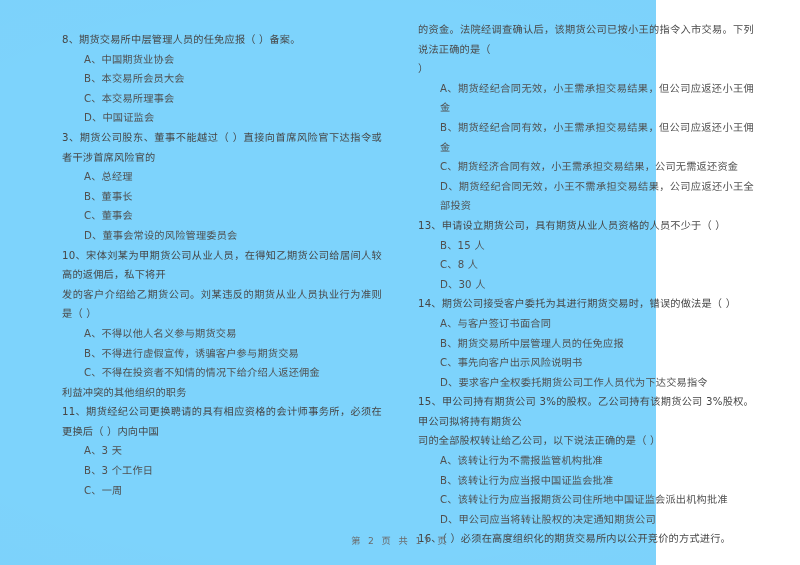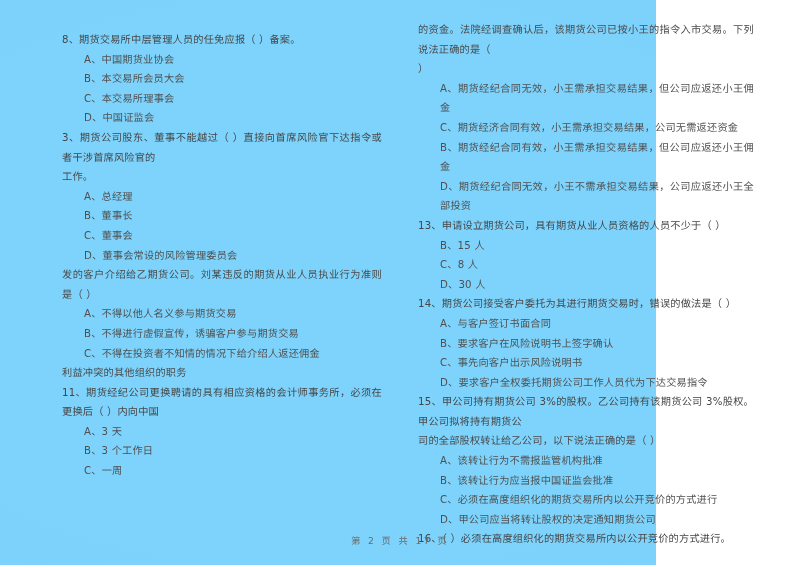--- a/index.html
+++ b/index.html
@@ -104,55 +104,55 @@
   <div class="scan-cast"></div>
 
   <div class="columns">
     <div class="col left" id="left-col">
         <p class="q">8、期货交易所中层管理人员的任免应报（      ）备案。</p>
         <p class="opt">A、中国期货业协会</p>
         <p class="opt">B、本交易所会员大会</p>
         <p class="opt">C、本交易所理事会</p>
         <p class="opt">D、中国证监会</p>
         <p class="q">3、期货公司股东、董事不能越过（        ）直接向首席风险官下达指令或者干涉首席风险官的</p>
-        <p class="cont">工作。</p>
         <p class="opt">A、总经理</p>
         <p class="opt">B、董事长</p>
         <p class="opt">C、董事会</p>
         <p class="opt">D、董事会常设的风险管理委员会</p>
+        <p class="q">10、宋体刘某为甲期货公司从业人员，在得知乙期货公司给居间人较高的返佣后，私下将开</p>
         <p class="cont">发的客户介绍给乙期货公司。刘某违反的期货从业人员执业行为准则是（      ）</p>
         <p class="opt">A、不得以他人名义参与期货交易</p>
         <p class="opt">B、不得进行虚假宣传，诱骗客户参与期货交易</p>
         <p class="opt">C、不得在投资者不知情的情况下给介绍人返还佣金</p>
         <p class="cont">利益冲突的其他组织的职务</p>
         <p class="q">11、期货经纪公司更换聘请的具有相应资格的会计师事务所，必须在更换后（      ）内向中国</p>
         <p class="opt">A、3 天</p>
         <p class="opt">B、3 个工作日</p>
         <p class="opt">C、一周</p>
       </div>
     <div class="col right" id="right-col">
         <p class="cont">的资金。法院经调查确认后，该期货公司已按小王的指令入市交易。下列说法正确的是（</p>
         <p class="cont">）</p>
         <p class="opt">A、期货经纪合同无效，小王需承担交易结果，但公司应返还小王佣金</p>
+        <p class="opt">B、期货经纪合同有效，小王需承担交易结果，但公司应返还小王佣金</p>
         <p class="opt">C、期货经济合同有效，小王需承担交易结果，公司无需返还资金</p>
-        <p class="opt">B、期货经纪合同有效，小王需承担交易结果，但公司应返还小王佣金</p>
         <p class="opt">D、期货经纪合同无效，小王不需承担交易结果，公司应返还小王全部投资</p>
         <p class="q">13、申请设立期货公司，具有期货从业人员资格的人员不少于（      ）</p>
         <p class="opt">B、15 人</p>
         <p class="opt">C、8 人</p>
         <p class="opt">D、30 人</p>
         <p class="q">14、期货公司接受客户委托为其进行期货交易时，错误的做法是（      ）</p>
         <p class="opt">A、与客户签订书面合同</p>
-        <p class="opt">B、要求客户在风险说明书上签字确认</p>
+        <p class="opt">B、期货交易所中层管理人员的任免应报</p>
         <p class="opt">C、事先向客户出示风险说明书</p>
         <p class="opt">D、要求客户全权委托期货公司工作人员代为下达交易指令</p>
         <p class="q">15、甲公司持有期货公司 3%的股权。乙公司持有该期货公司 3%股权。甲公司拟将持有期货公</p>
         <p class="cont">司的全部股权转让给乙公司，以下说法正确的是（      ）</p>
         <p class="opt">A、该转让行为不需报监管机构批准</p>
         <p class="opt">B、该转让行为应当报中国证监会批准</p>
-        <p class="opt">C、必须在高度组织化的期货交易所内以公开竞价的方式进行</p>
+        <p class="opt">C、该转让行为应当报期货公司住所地中国证监会派出机构批准</p>
         <p class="opt">D、甲公司应当将转让股权的决定通知期货公司</p>
         <p class="q">16、（      ）必须在高度组织化的期货交易所内以公开竞价的方式进行。</p>
       </div>
   </div>
 
   <div class="footer">第 2 页  共 17 页</div>
 </div>
 
 </body></html>

